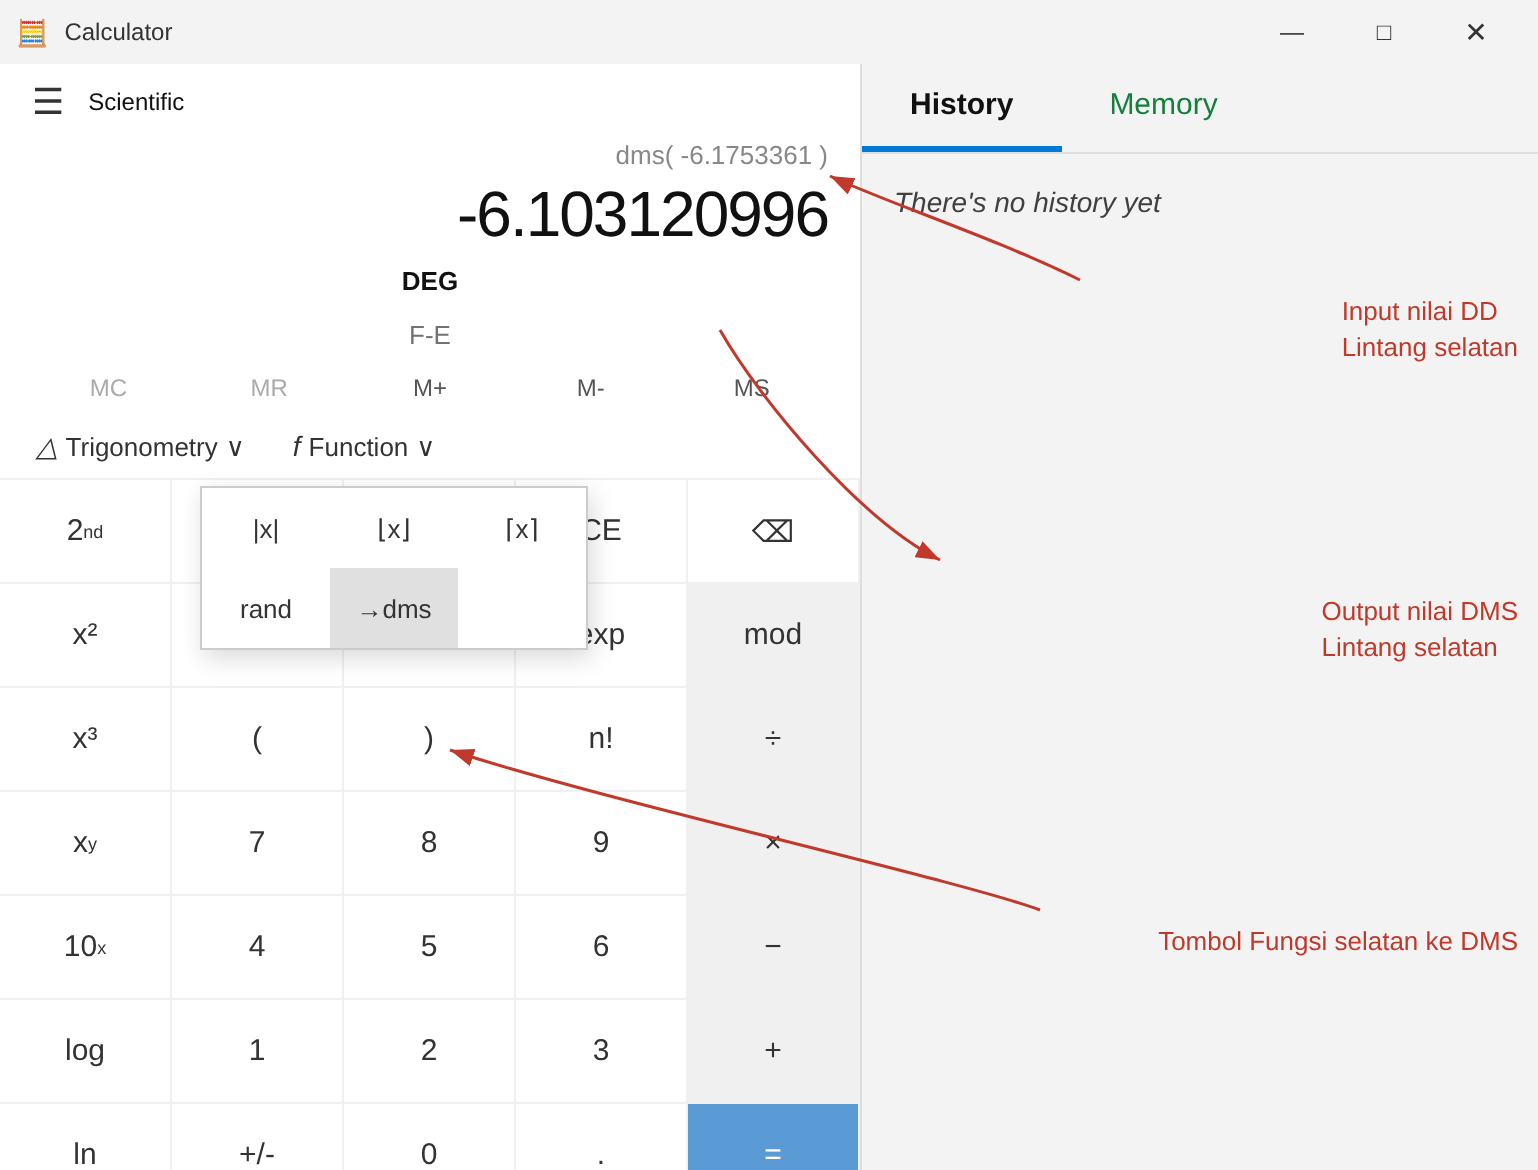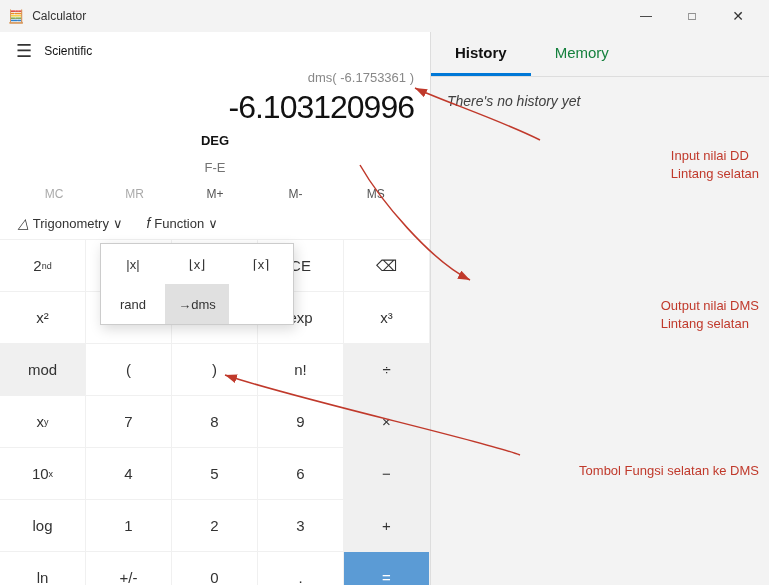--- a/index.html
+++ b/index.html
@@ -355,23 +355,23 @@
         </button>
       <button class="calc-btn"></button>
       <button class="calc-btn"></button>
       <button class="calc-btn">CE</button>
       <button class="calc-btn">⌫</button>
 
       <button class="calc-btn">x²</button>
       <button class="calc-btn"></button>
       <button class="calc-btn"></button>
       <button class="calc-btn">exp</button>
+      <button class="calc-btn operator">mod</button>
+
       <button class="calc-btn">x³</button>
-
-      <button class="calc-btn operator">mod</button>
       <button class="calc-btn">(</button>
       <button class="calc-btn">)</button>
       <button class="calc-btn">n!</button>
       <button class="calc-btn operator">÷</button>
 
       <button class="calc-btn">x<sup>y</sup></button>
       <button class="calc-btn">7</button>
       <button class="calc-btn">8</button>
       <button class="calc-btn">9</button>
       <button class="calc-btn operator">×</button>

